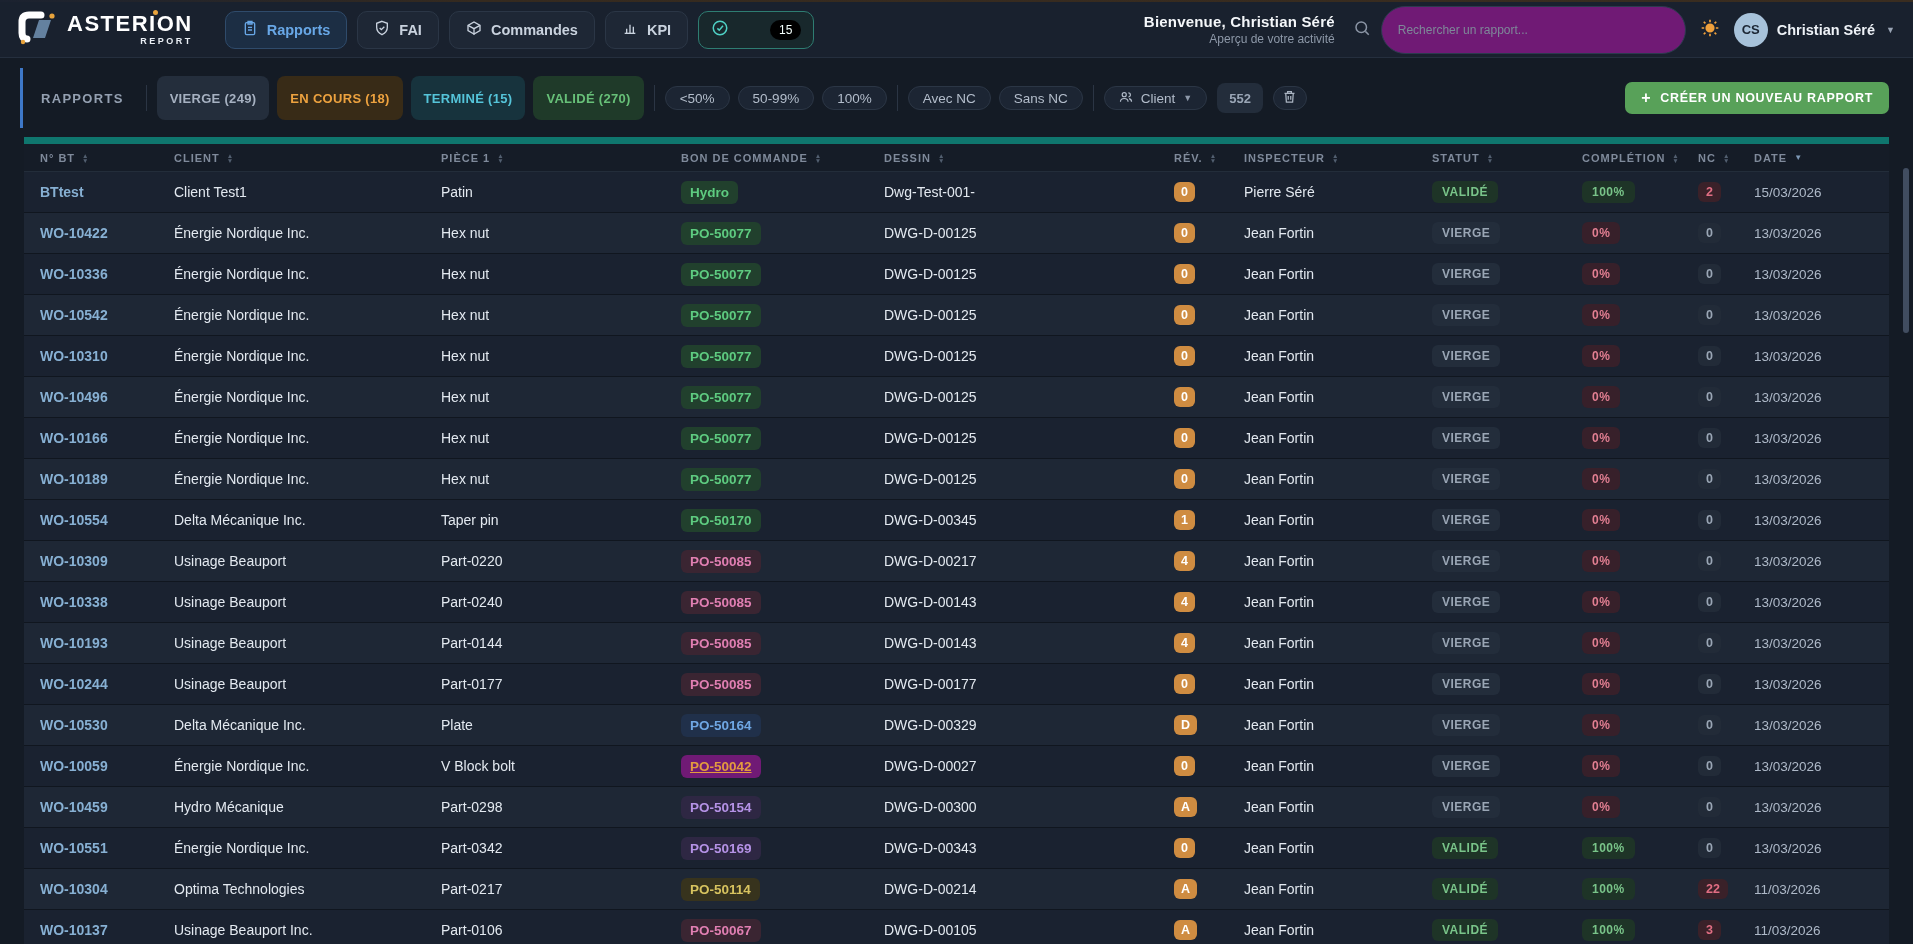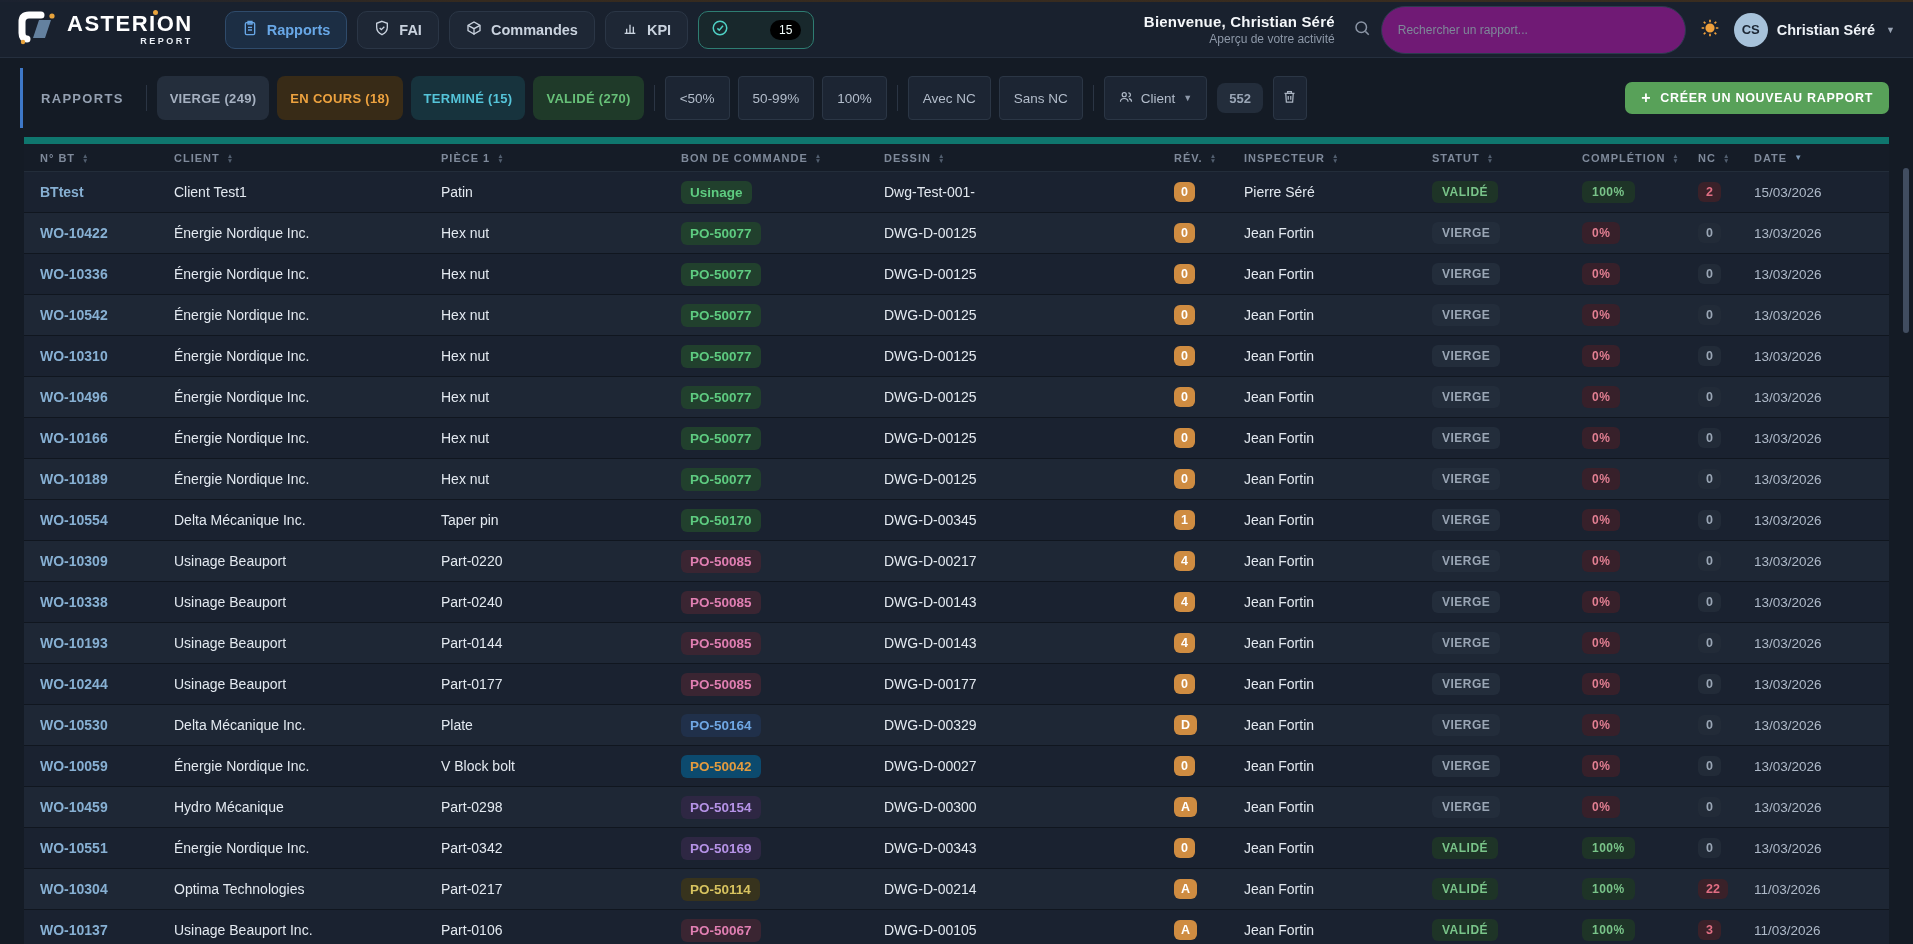--- a/index.html
+++ b/index.html
@@ -74,22 +74,22 @@
   .fpill {
     height:44px; display:inline-flex; align-items:center;
     padding:0 13px; border-radius:8px; font-size:13px; font-weight:bold;
     border:none; cursor:pointer; font-family:inherit; letter-spacing:.3px;
   }
   .f-gray   { background:#242e3c; color:#a6b1c1; }
   .f-orange { background:#382b17; color:#eda23f; }
   .f-cyan   { background:#17333d; color:#55c4d9; }
   .f-green  { background:#1f3a29; color:#67c078; }
   .fbtn {
-    height:44px; padding:0 14px;
-    background:#1c2533; border:1px solid #2b3645; border-radius:4px;
+    height:24px; padding:0 14px;
+    background:#1c2533; border:1px solid #2b3645; border-radius:12px;
     color:#b3bdcb; font-size:13.5px; display:inline-flex; align-items:center; gap:8px;
     cursor:pointer; font-family:inherit;
   }
   .count-badge { height:30px; display:inline-flex; align-items:center; padding:0 12px; background:#232d3b; border-radius:8px; color:#9aa6b6; font-size:13px; font-weight:bold; }
   .trash-btn { width:34px; justify-content:center; padding:0; }
   .create-btn {
     margin-left:auto; height:32px;
     background:#58a159; color:#fff; font-weight:bold; font-size:12.5px; letter-spacing:.7px;
     border:none; border-radius:7px; padding:0 16px;
     display:inline-flex; align-items:center; gap:9px; cursor:pointer; font-family:inherit;
@@ -112,21 +112,21 @@
   tbody td { height:41px; border-bottom:1px solid #10161f; font-size:14px; }
   tbody tr:nth-child(odd)  { background:#1a2230; }
   tbody tr:nth-child(even) { background:#1e2735; }
   .bt-link { color:#87b0d3; font-weight:bold; cursor:pointer; }
   .cell-text { color:#e3e9f0; }
   .date-cell { color:#aeb9c8; font-size:13.5px; }
   .po-pill { display:inline-block; padding:4px 9px; border-radius:6px; font-size:13.5px; font-weight:bold; }
   .pc-green  { color:#5ecb80; background:#21402d; }
   .pc-pink   { color:#e07fb2; background:#3a2532; }
   .pc-blue   { color:#6fa7e4; background:#20304a; }
-  .pc-amber  { color:#e39b3e; background:#0c4a6e; }
+  .pc-amber  { color:#e39b3e; background:#701a75;text-decoration:underline; }
   .pc-purple { color:#b592e6; background:#2e2743; }
   .pc-yellow { color:#d7c35f; background:#37331d; }
   .rev-badge {
     display:inline-block; min-width:13px; text-align:center;
     padding:3px 7px; background:#cf8c41; color:#fff;
     font-weight:bold; font-size:12.5px; border-radius:6px;
   }
   .st-pill { display:inline-block; padding:4px 10px; border-radius:6px; font-size:12px; font-weight:bold; letter-spacing:.5px; }
   .st-green { color:#79c489; background:#1e3427; }
   .st-gray  { color:#9aa6b5; background:#232d3b; }
@@ -407,21 +407,21 @@
             <td>
               <div class="td-pad"><span class="bt-link">BTtest</span></div>
             </td>
             <td>
               <div class="td-pad"><span class="cell-text">Client Test1</span></div>
             </td>
             <td>
               <div class="td-pad"><span class="cell-text">Patin</span></div>
             </td>
             <td>
-              <div class="td-pad"><span class="po-pill pc-green">Usinage</span></div>
+              <div class="td-pad"><span class="po-pill pc-green">Hydro</span></div>
             </td>
             <td>
               <div class="td-pad"><span class="cell-text">Dwg-Test-001-</span></div>
             </td>
             <td>
               <div class="td-pad"><span class="rev-badge">0</span></div>
             </td>
             <td>
               <div class="td-pad"><span class="cell-text">Pierre Séré</span></div>
             </td>

